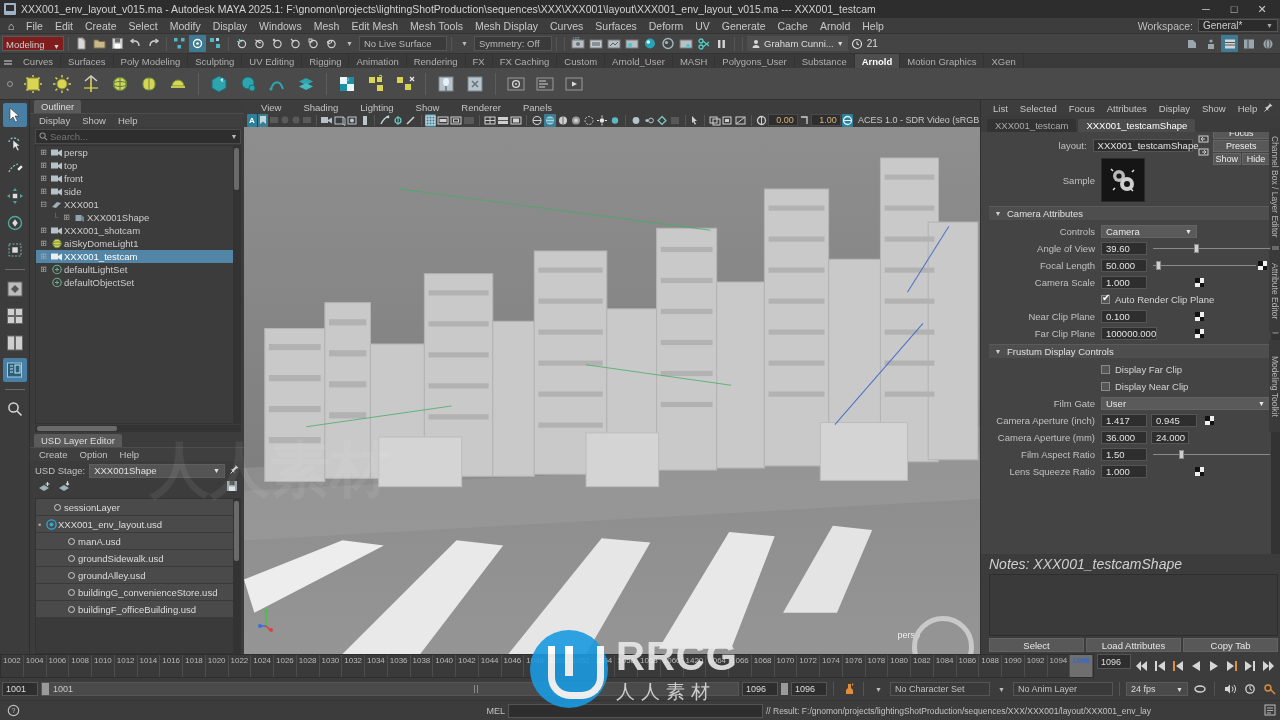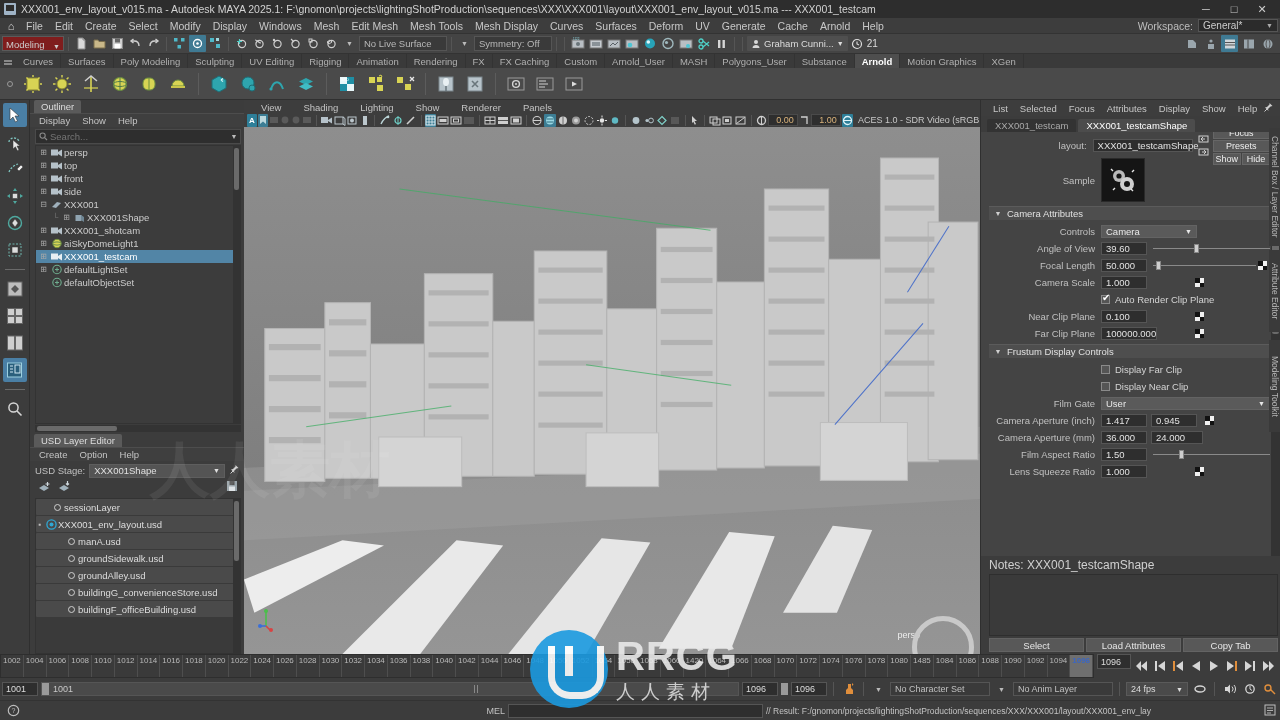--- a/index.html
+++ b/index.html
@@ -123,21 +123,21 @@
   .slider{flex:1;height:13px;position:relative;margin-left:6px;}
   .slider .track{position:absolute;left:0;right:0;top:6px;height:1px;background:#8a8a8a;}
   .slider .thumb{position:absolute;top:2px;width:5px;height:9px;background:#cfcfcf;border:1px solid #888;}
   .chk{width:9px;height:9px;border:1px solid #8a8a8a;background:#555;display:inline-block;position:relative;margin-right:5px;}
   .chk.on:after{content:"✔";position:absolute;left:0px;top:-4px;font-size:10px;color:#fff;}
   .sect{height:14px;background:#4e4e4e;display:flex;align-items:center;margin:3px 0 4px 8px;font-size:9.5px;color:#e0e0e0;border-top:1px solid #5b5b5b;}
   .sect .tri{width:18px;text-align:center;font-size:7px;color:#d0d0d0;}
   .ckbox{width:9px;height:9px;background:#f0f0f0;display:inline-block;position:relative;overflow:hidden;}
   .ckbox:before{content:"";position:absolute;width:4.5px;height:4.5px;background:#111;left:0;top:0;}
   .ckbox:after{content:"";position:absolute;width:4.5px;height:4.5px;background:#111;right:0;bottom:0;}
-  .notes{font-size:12px;color:#d0d0d0;padding:2px 0 2px 8px;}
+  .notes{font-size:14px;color:#d0d0d0;padding:2px 0 2px 8px;font-style:italic;}
   .notesbox{height:62px;background:#3a3a3a;border:1px solid #2e2e2e;margin:0 2px 0 8px;}
   .aebtns{height:18px;display:flex;gap:2px;padding:2px 2px 2px 8px;}
   .aebtns div{flex:1;background:#585858;display:flex;align-items:center;justify-content:center;font-size:9.5px;color:#e6e6e6;border:1px solid #636363;}
   .vtab{position:absolute;right:0;top:28px;width:11px;writing-mode:vertical-rl;font-size:8.5px;color:#b5b5b5;text-align:center;background:#3a3a3a;}
 
   
   .timeline{height:24px;background:#3c3c3c;display:flex;align-items:stretch;flex:0 0 24px;}
   .tlbar{flex:1;background:#3a3a3a;position:relative;border:1px solid #2e2e2e;display:flex;overflow:hidden;}
   .tick{flex:1;border-right:1px solid #4e4e4e;position:relative;}
   .tick span{position:absolute;top:1px;left:50%;transform:translateX(-50%);font-size:8px;color:#b9b9b9;white-space:nowrap;}
@@ -1368,21 +1368,21 @@
         </div>
         <div class="aerow">
           <label>Camera Aperture (inch)</label>
           <div class="fld" style="width:46px">1.417</div>
           <div class="fld" style="width:46px;margin-left:4px">0.945</div>
           <span class="ckbox" style="margin-left:8px"></span>
         </div>
         <div class="aerow">
           <label>Camera Aperture (mm)</label>
           <div class="fld" style="width:46px">36.000</div>
-          <div class="fld" style="width:52px;margin-left:4px">24.000</div>
+          <div class="fld" style="width:38px;margin-left:4px">24.000</div>
         </div>
         <div class="aerow">
           <label>Film Aspect Ratio</label>
           <div class="fld" style="width:46px">1.50</div>
           <div class="slider">
               <div class="track"></div>
               <div class="thumb" style="left:22%"></div>
             </div>
         </div>
         <div class="aerow">
@@ -1531,21 +1531,21 @@
         <div class="tick">
           <span>1076</span>
         </div>
         <div class="tick">
           <span>1078</span>
         </div>
         <div class="tick">
           <span>1080</span>
         </div>
         <div class="tick">
-          <span>1485</span>
+          <span>1082</span>
         </div>
         <div class="tick">
           <span>1084</span>
         </div>
         <div class="tick">
           <span>1086</span>
         </div>
         <div class="tick">
           <span>1088</span>
         </div>

